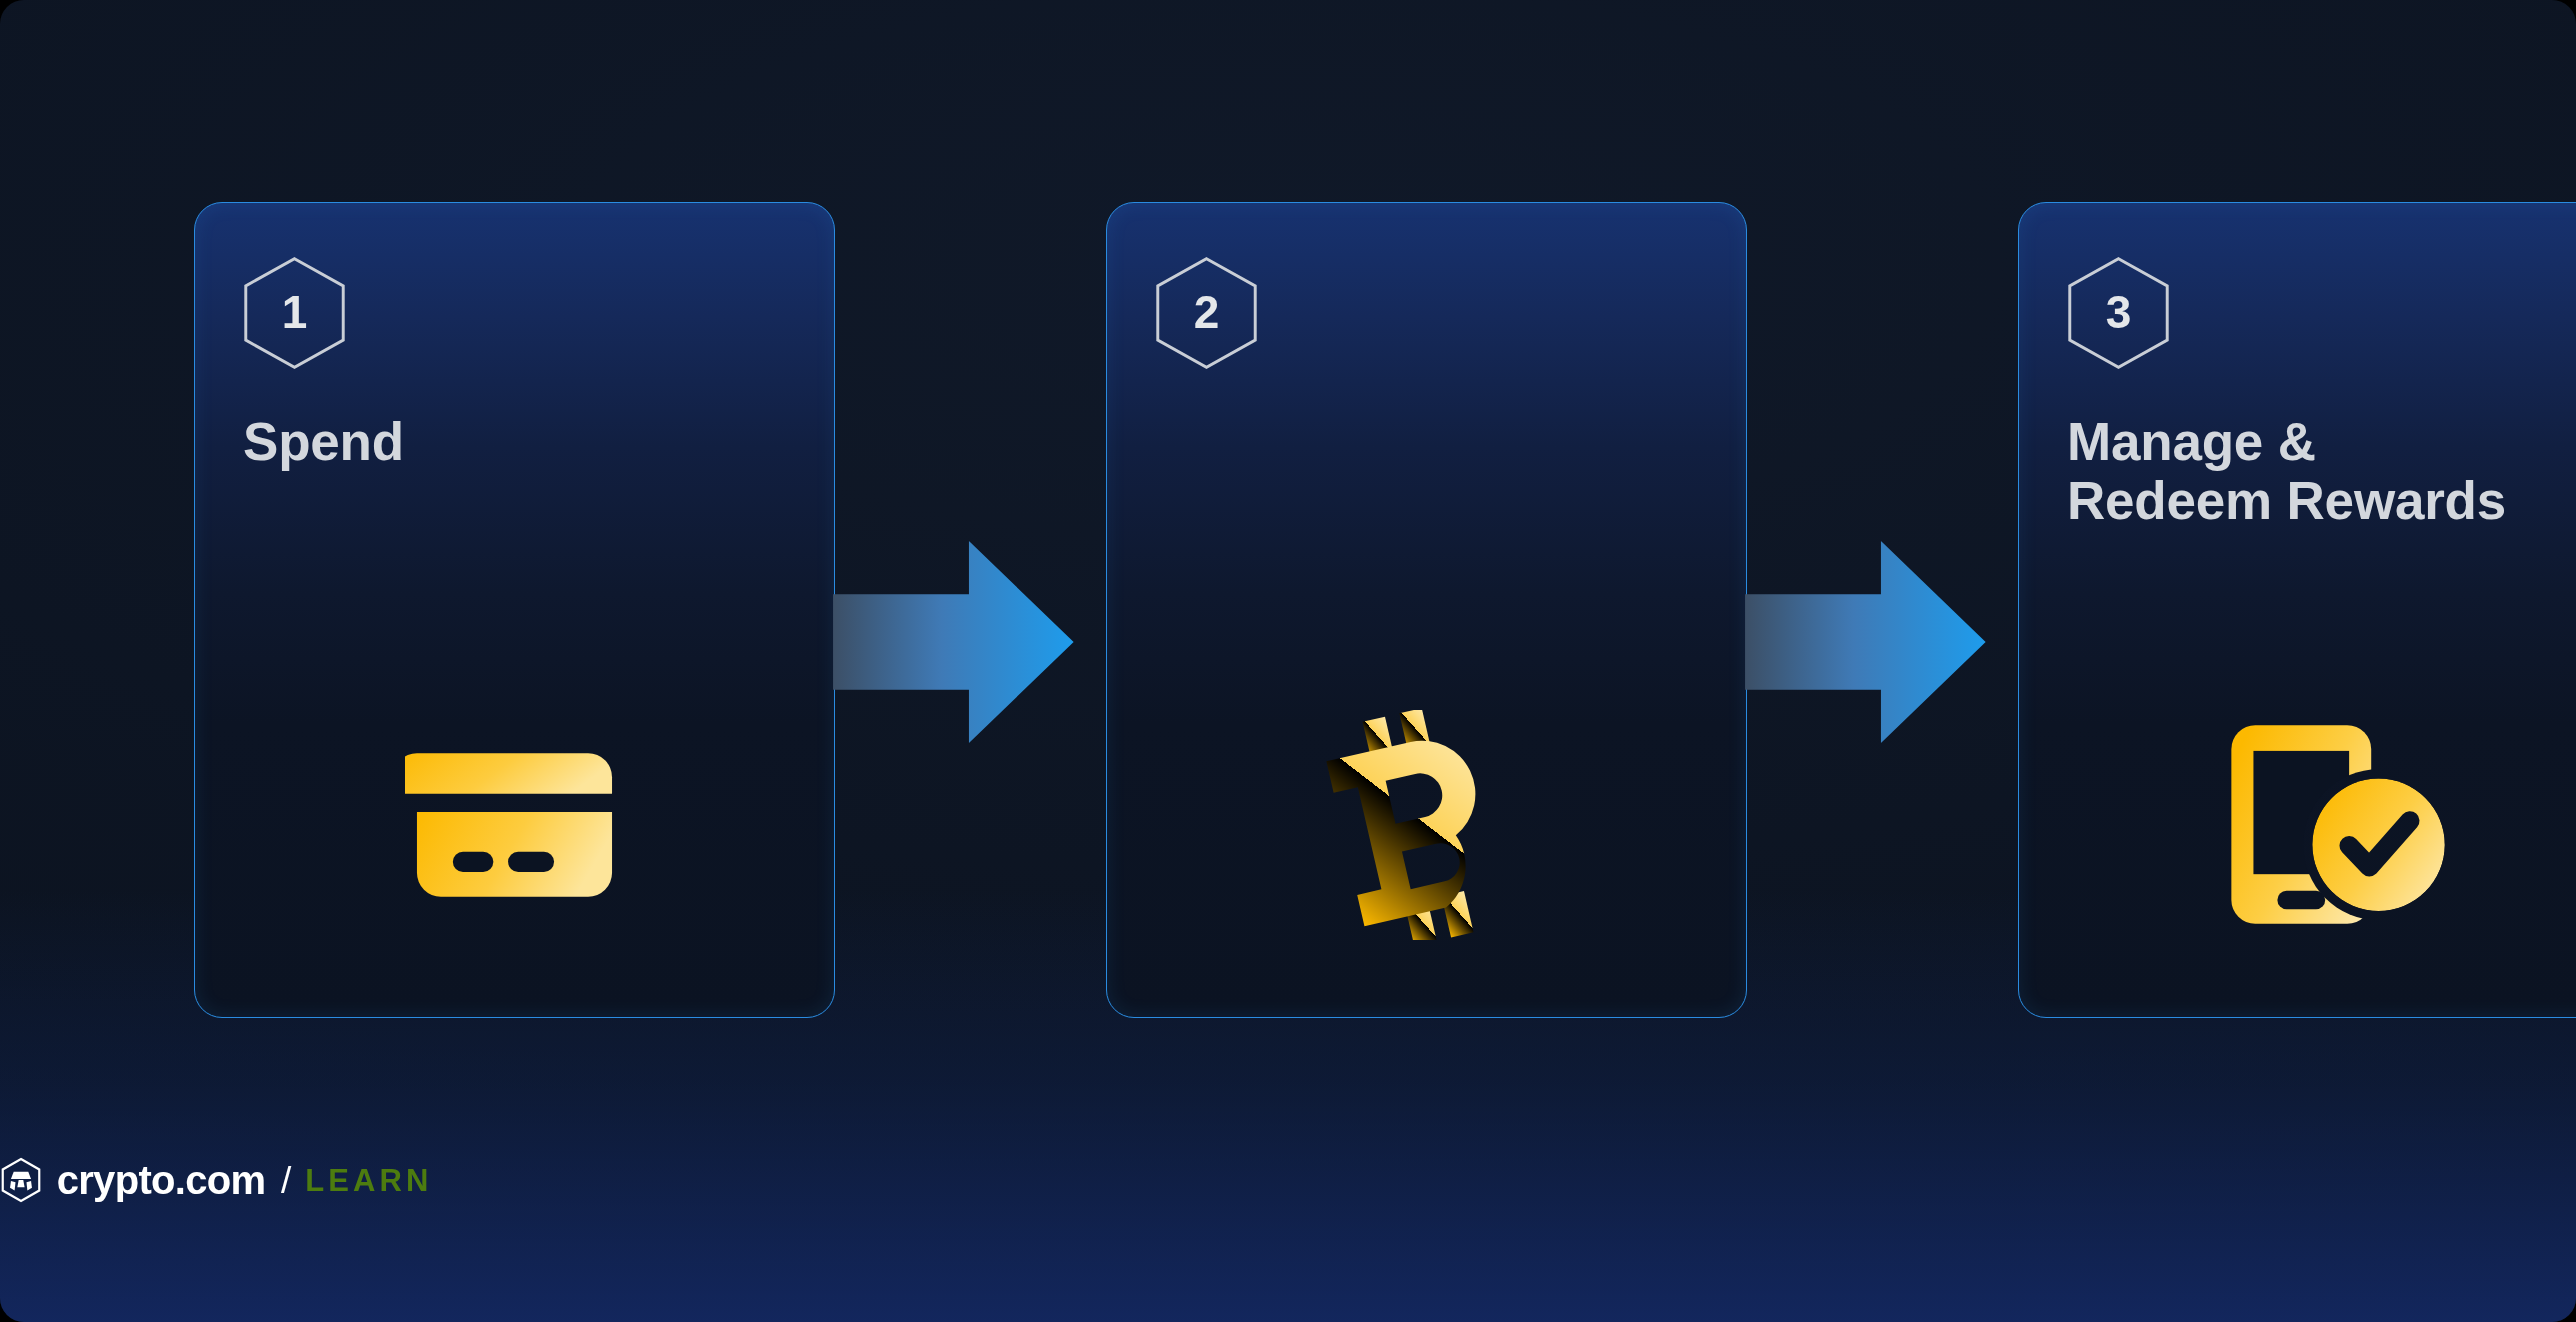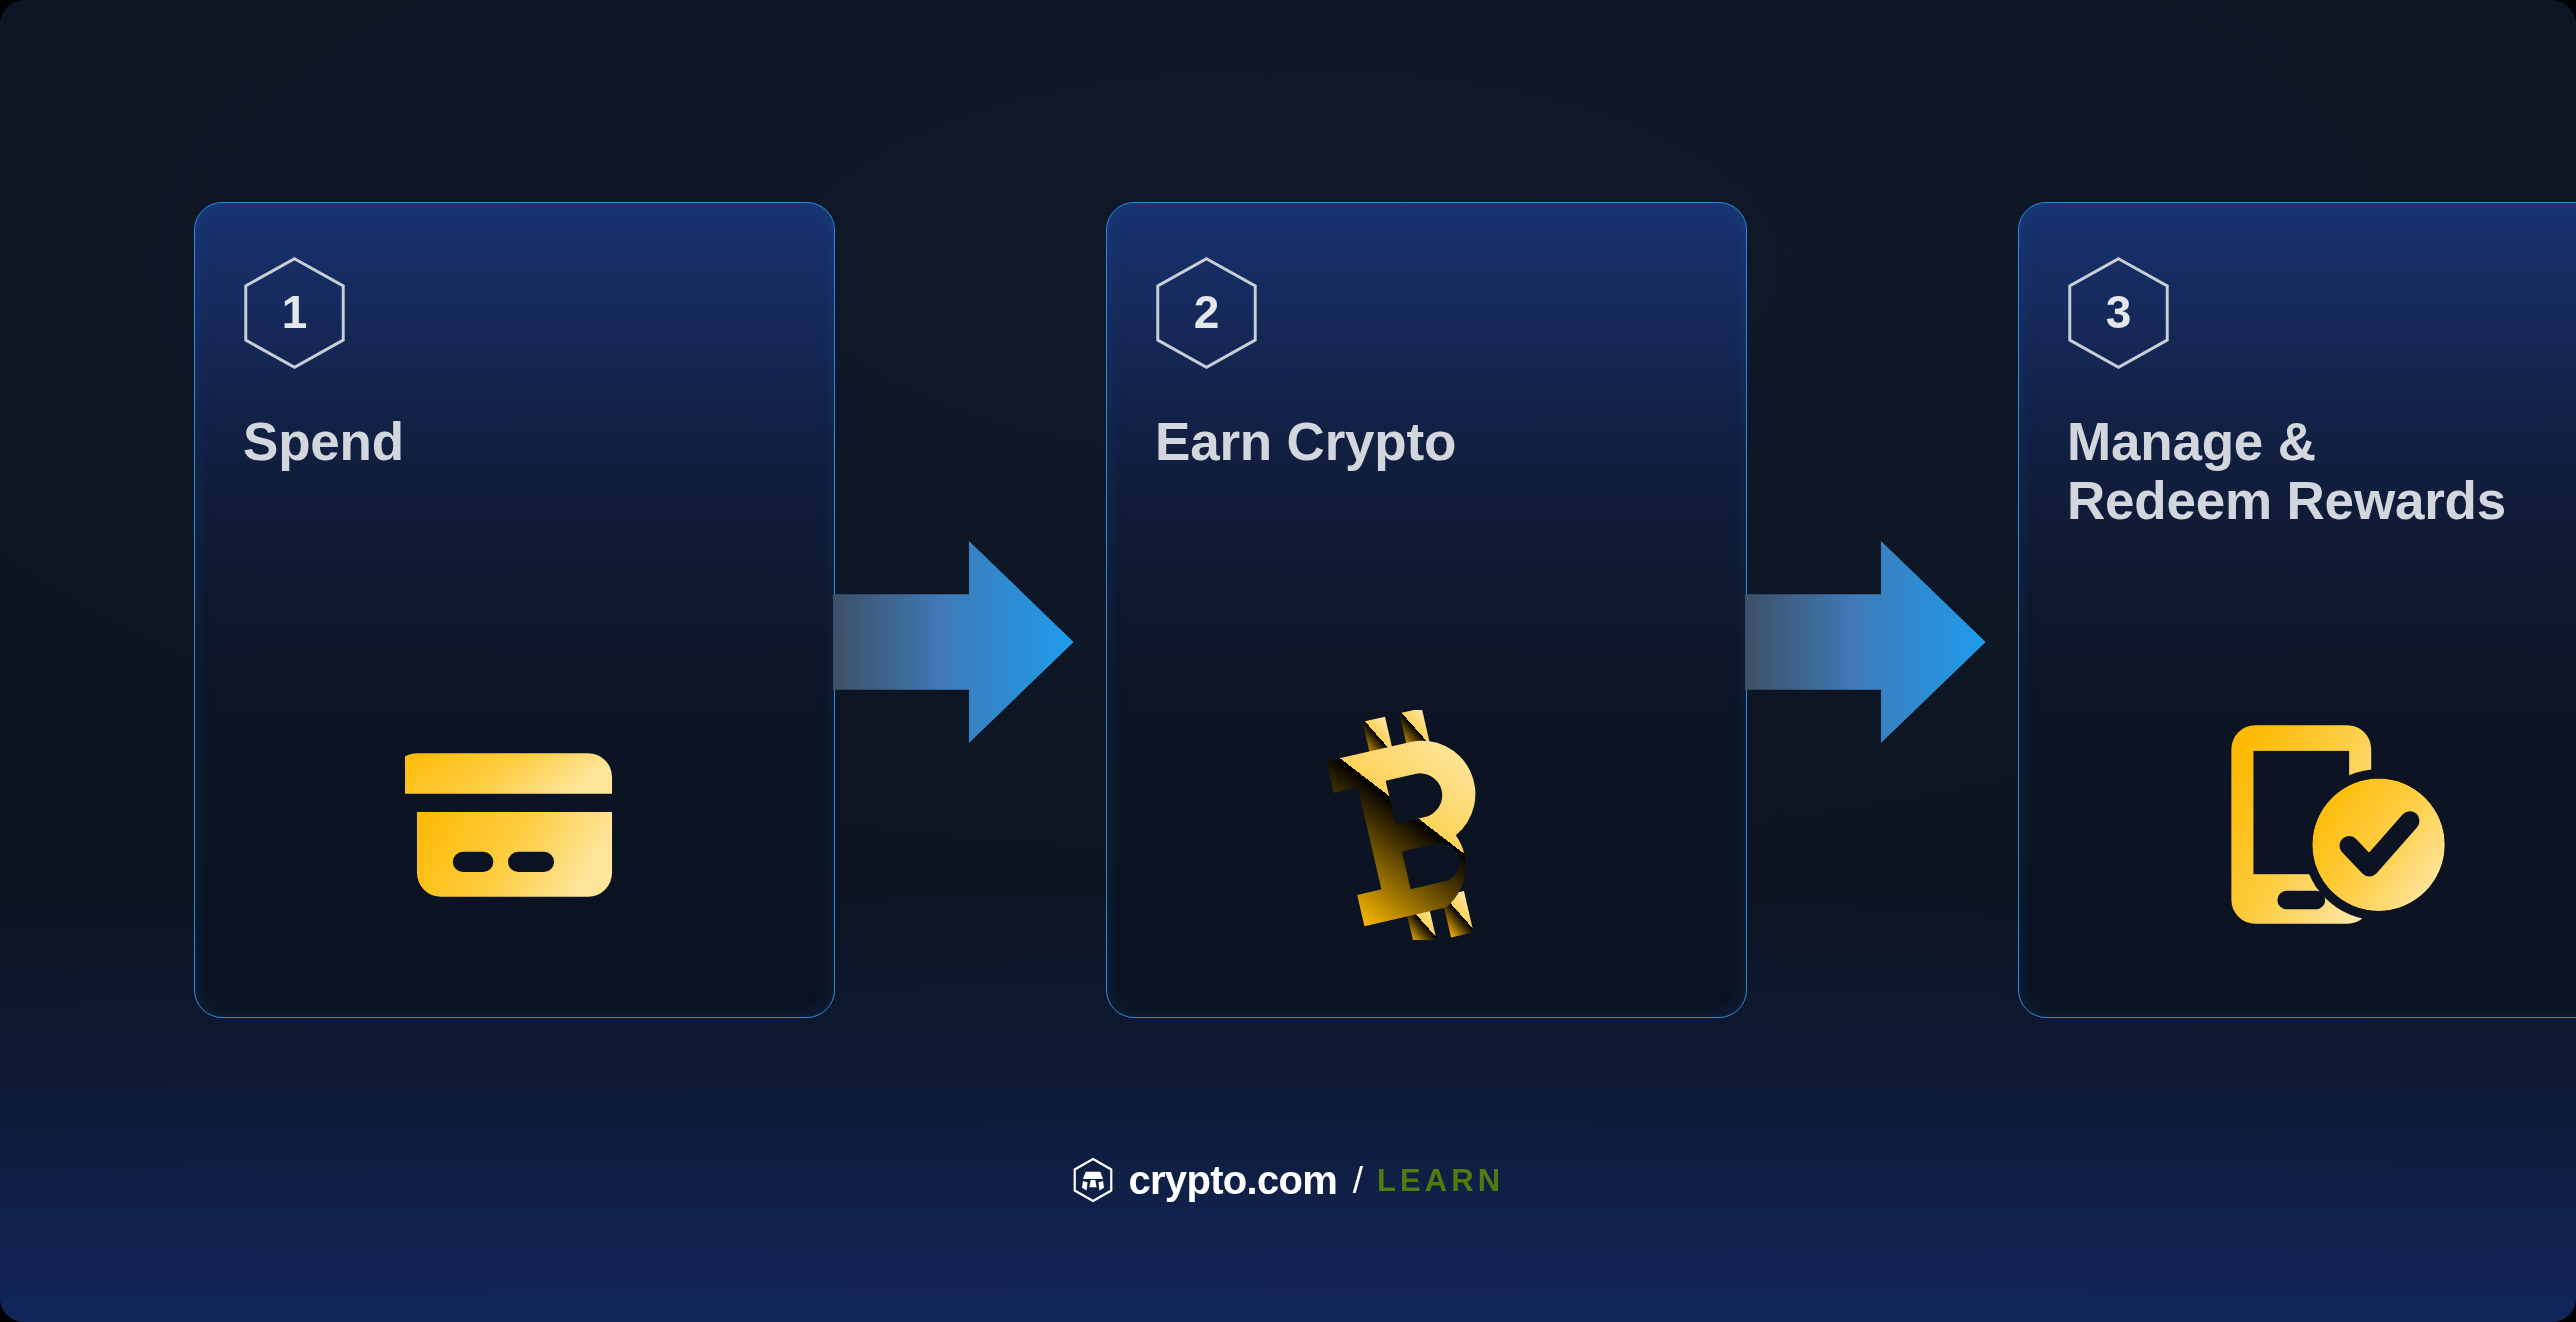--- a/index.html
+++ b/index.html
@@ -121,21 +121,21 @@
     width:271px; height:202px;
   }
 
   
   .brand {
     position:absolute;
     left:0; right:0;
     top:1157px;
     display:flex;
     align-items:center;
-    justify-content:center;
+    justify-content:flex-start;
     gap:0px;
   }
   .brand-mark { width:42px; height:46px; margin-right:14.7px; flex:0 0 auto; }
   .brand-wordmark {
     font-size:40px;
     font-weight:700;
     color:#ffffff;
     letter-spacing:-0.7px;
     line-height:1;
   }
@@ -209,21 +209,20 @@
     </div>
 
     <div class="step-card">
       <div class="hex-badge">
         <svg viewBox="0 0 112 124">
           <polygon points="56,3 109,32.5 109,91.5 56,121 3,91.5 3,32.5" fill="none" stroke="#c9ced6" stroke-width="3.2" stroke-linejoin="miter"></polygon>
         </svg>
         <span class="hex-num">2</span>
       </div>
 
-      <div class="card-title">Earn Crypto</div>
 
       <div class="icon-slot">
 
         <svg width="212" height="230" viewBox="0 0 230 250">
           <defs>
             <linearGradient id="goldB" x1="0" y1="1" x2="1" y2="0">
               <stop offset="0%" stop-color="#FCB900"></stop>
               <stop offset="55%" stop-color="#FDD košč"></stop>
               <stop offset="55%" stop-color="#FDD35A"></stop>
               <stop offset="100%" stop-color="#FDE8A8"></stop>

